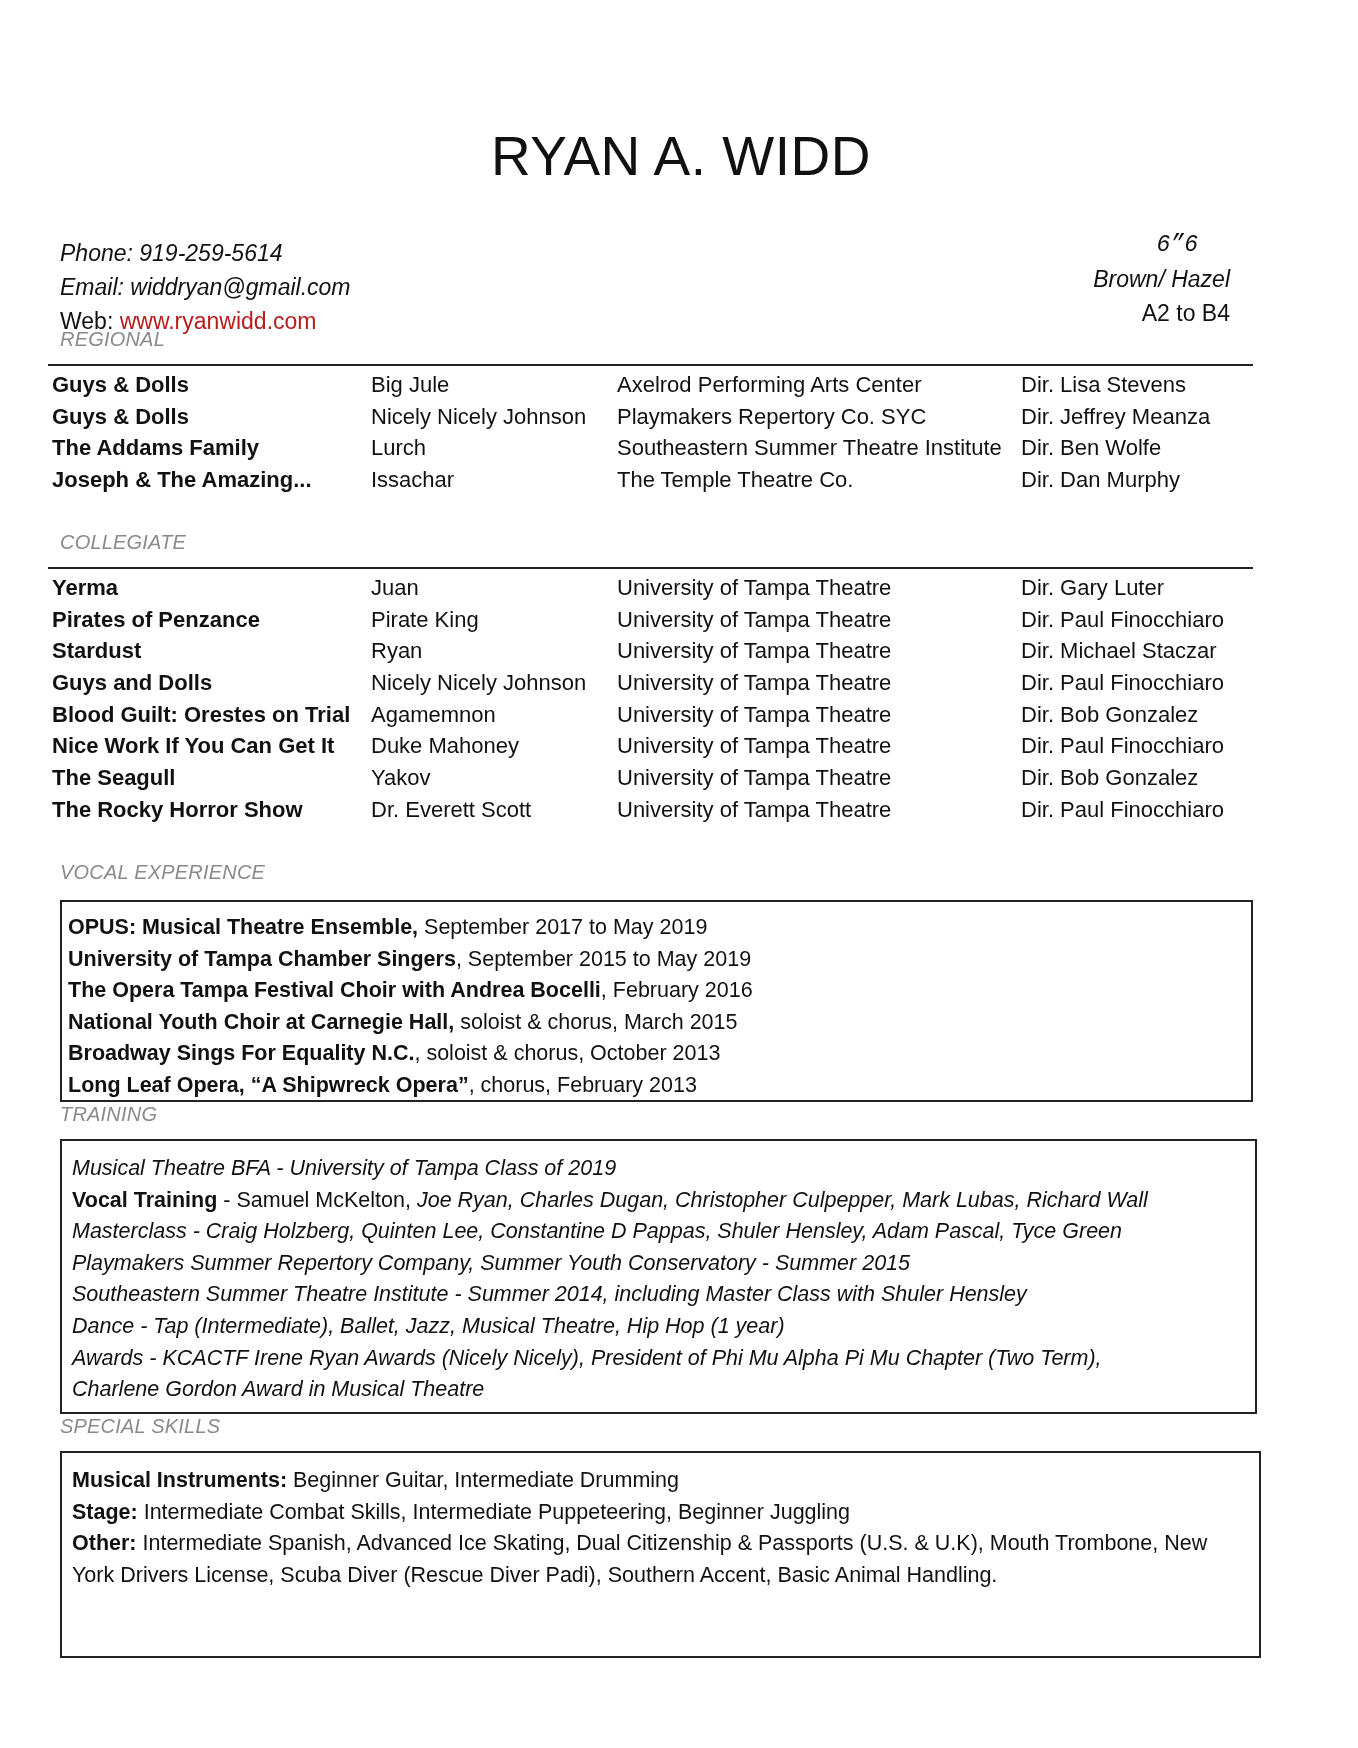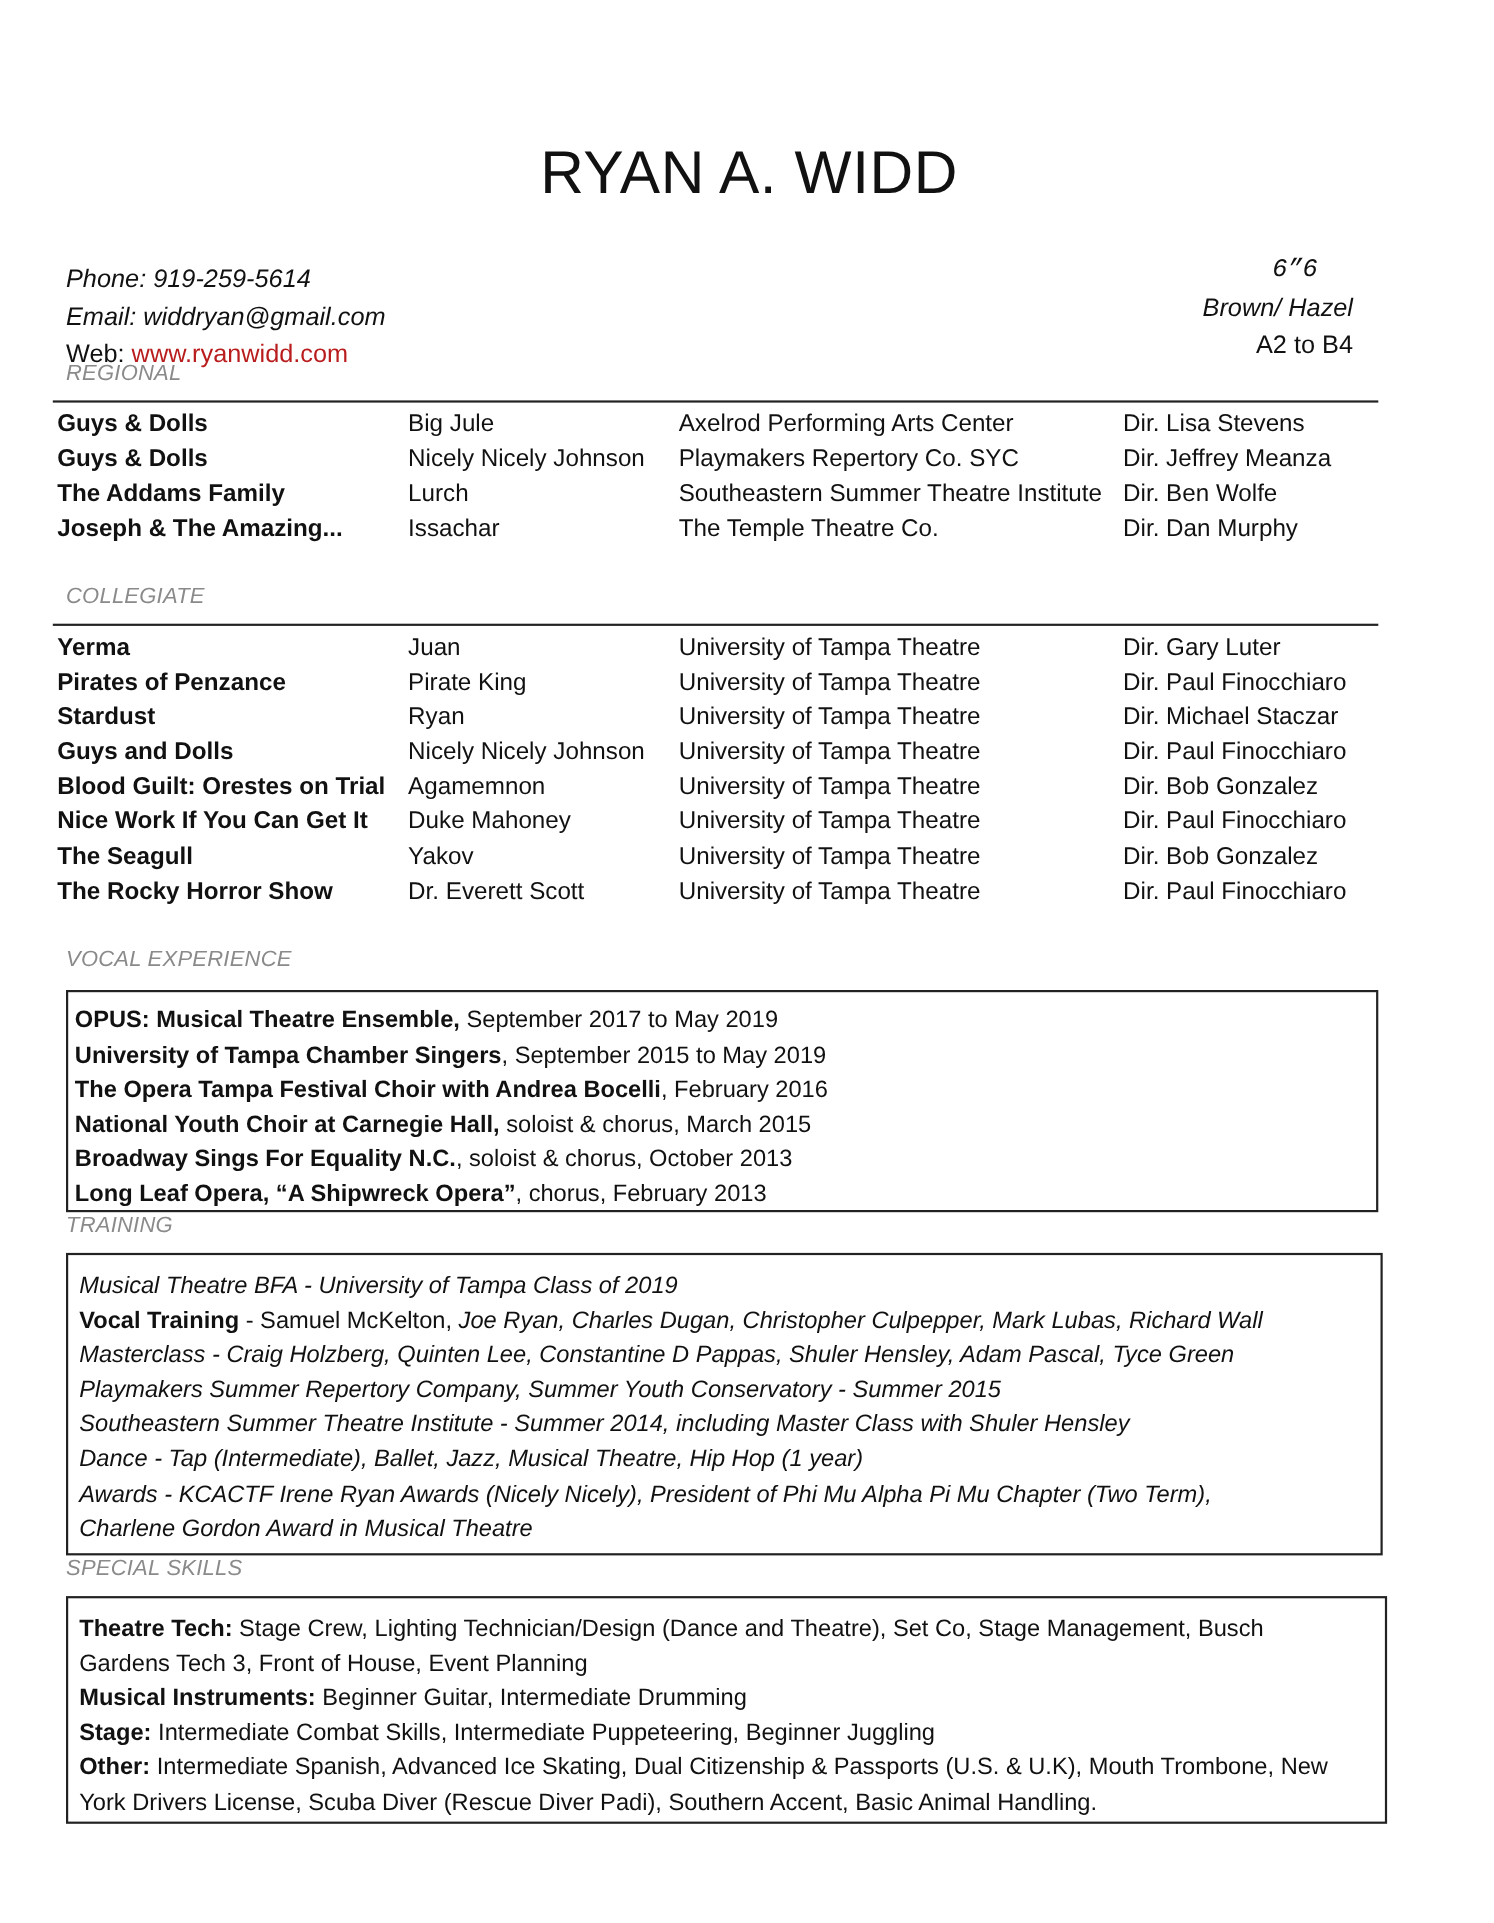--- a/index.html
+++ b/index.html
@@ -154,17 +154,16 @@
   <div class="line"><span class="bi">Masterclass</span><span class="i"> - Craig Holzberg, Quinten Lee, Constantine D Pappas, Shuler Hensley, Adam Pascal, Tyce Green</span></div>
   <div class="line"><span class="bi">Playmakers Summer Repertory Company, Summer Youth Conservatory</span><span class="i"> - Summer 2015</span></div>
   <div class="line"><span class="bi">Southeastern Summer Theatre Institute</span><span class="i"> - Summer 2014, including Master Class with Shuler Hensley</span></div>
   <div class="line"><span class="bi">Dance</span><span class="i"> - Tap (Intermediate), Ballet, Jazz, Musical Theatre, Hip Hop (1 year)</span></div>
   <div class="line"><span class="bi">Awards</span><span class="i"> - KCACTF Irene Ryan Awards (Nicely Nicely), President of Phi Mu Alpha Pi Mu Chapter (Two Term),</span></div>
   <div class="line i">Charlene Gordon Award in Musical Theatre</div>
 </div>
 
 <div class="sec-head" style="top:1415px;">SPECIAL SKILLS</div>
 <div class="box" style="left:60px; top:1451px; width:1201px; height:207px; padding-left:10px; padding-right:30px; padding-top:12px;">
-  <div class="line wrap"><span class="b">Theatre Tech:</span><span> Stage Crew, Lighting Technician/Design (Dance and Theatre), Set Co, Stage Management, Busch Gardens Tech 3, Front of House, Event Planning</span></div>
   <div class="line"><span class="b">Musical Instruments:</span><span> Beginner Guitar, Intermediate Drumming</span></div>
   <div class="line"><span class="b">Stage:</span><span> Intermediate Combat Skills, Intermediate Puppeteering, Beginner Juggling</span></div>
   <div class="line wrap"><span class="b">Other:</span><span> Intermediate Spanish, Advanced Ice Skating, Dual Citizenship &amp; Passports (U.S. &amp; U.K), Mouth Trombone, New York Drivers License, Scuba Diver (Rescue Diver Padi), Southern Accent, Basic Animal Handling.</span></div>
 </div>
 
 </body></html>

